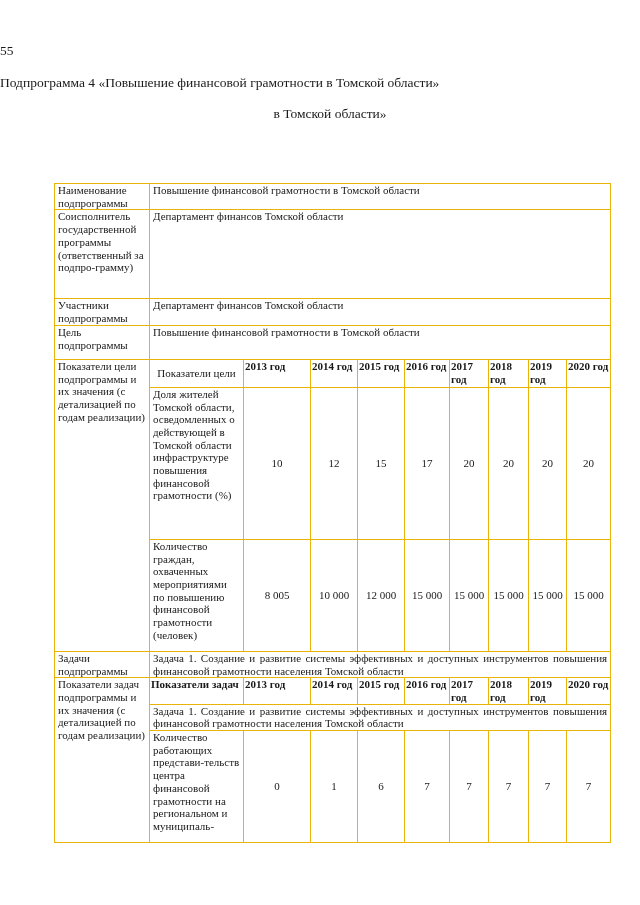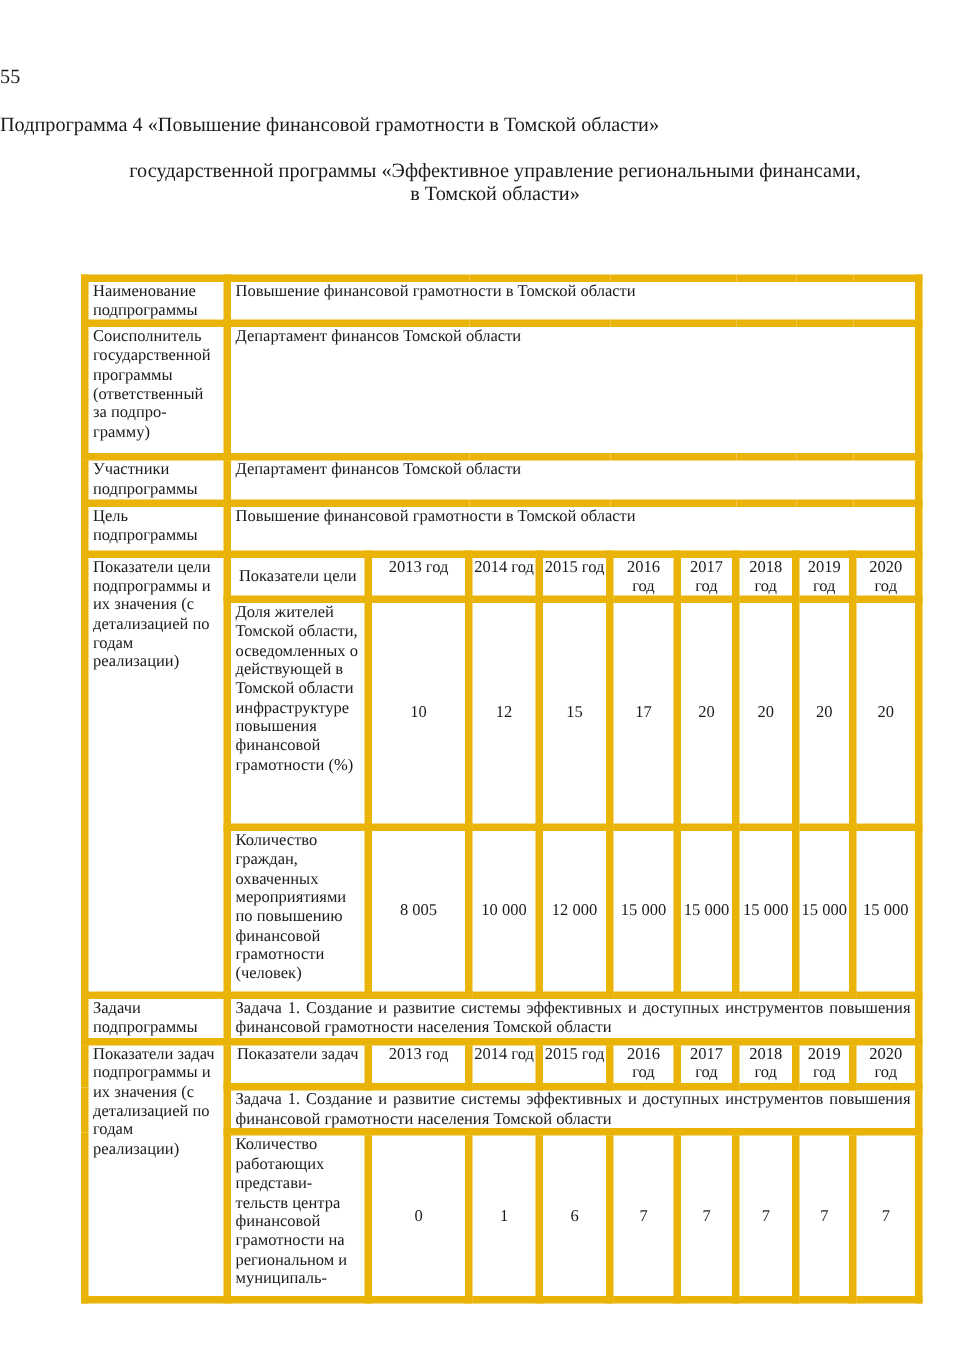--- a/index.html
+++ b/index.html
@@ -9,33 +9,32 @@
   }
   .page-num { position: absolute; top: 43px; left: 0; width: 640px; font-size: 13.5px; }
   .sub-title { position: absolute; top: 75px; left: 0; width: 640px; text-align: left; font-size: 13.5px; }
   .passport { position: absolute; top: 107px; left: 80px; width: 500px; text-align: center; font-size: 13.5px; line-height: 14.5px; }
   .passport div { white-space: nowrap; }
 
   table.main {
     position: absolute; top: 183px; left: 54px; width: 556px;
     border-collapse: collapse; font-size: 11px; line-height: 12.7px; table-layout: fixed;
   }
-  table.main td { border: 5px solid #eab308; vertical-align: top; padding: 0 3px; }
+  table.main td { border: 1px solid #eab308; vertical-align: top; padding: 0 3px; }
   table.main td.val { text-align: center; vertical-align: middle; padding: 0 1px; }
-  table.main td.yr { text-align: center; vertical-align: top; padding: 0 1px; }
+  table.main td.yr { text-align: left; vertical-align: top; padding: 0 1px; font-weight: bold; }
   td.just { text-align: justify; text-align-last: left; }
   .grey-v { border-left-color: #999 !important; }
 </style>
 </head>
 <body>
 
 <div class="page-num">55</div>
 <div class="sub-title">Подпрограмма 4 «Повышение финансовой грамотности в Томской области»</div>
 <div class="passport">
-  <div>государственной программы «Эффективное управление региональными финансами,</div>
   <div>в Томской области»</div>
 </div>
 
 <table class="main">
   <colgroup>
     <col style="width:95px">
       <col style="width:94px">
       <col style="width:67px">
       <col style="width:47px">
     <col style="width:47px">

